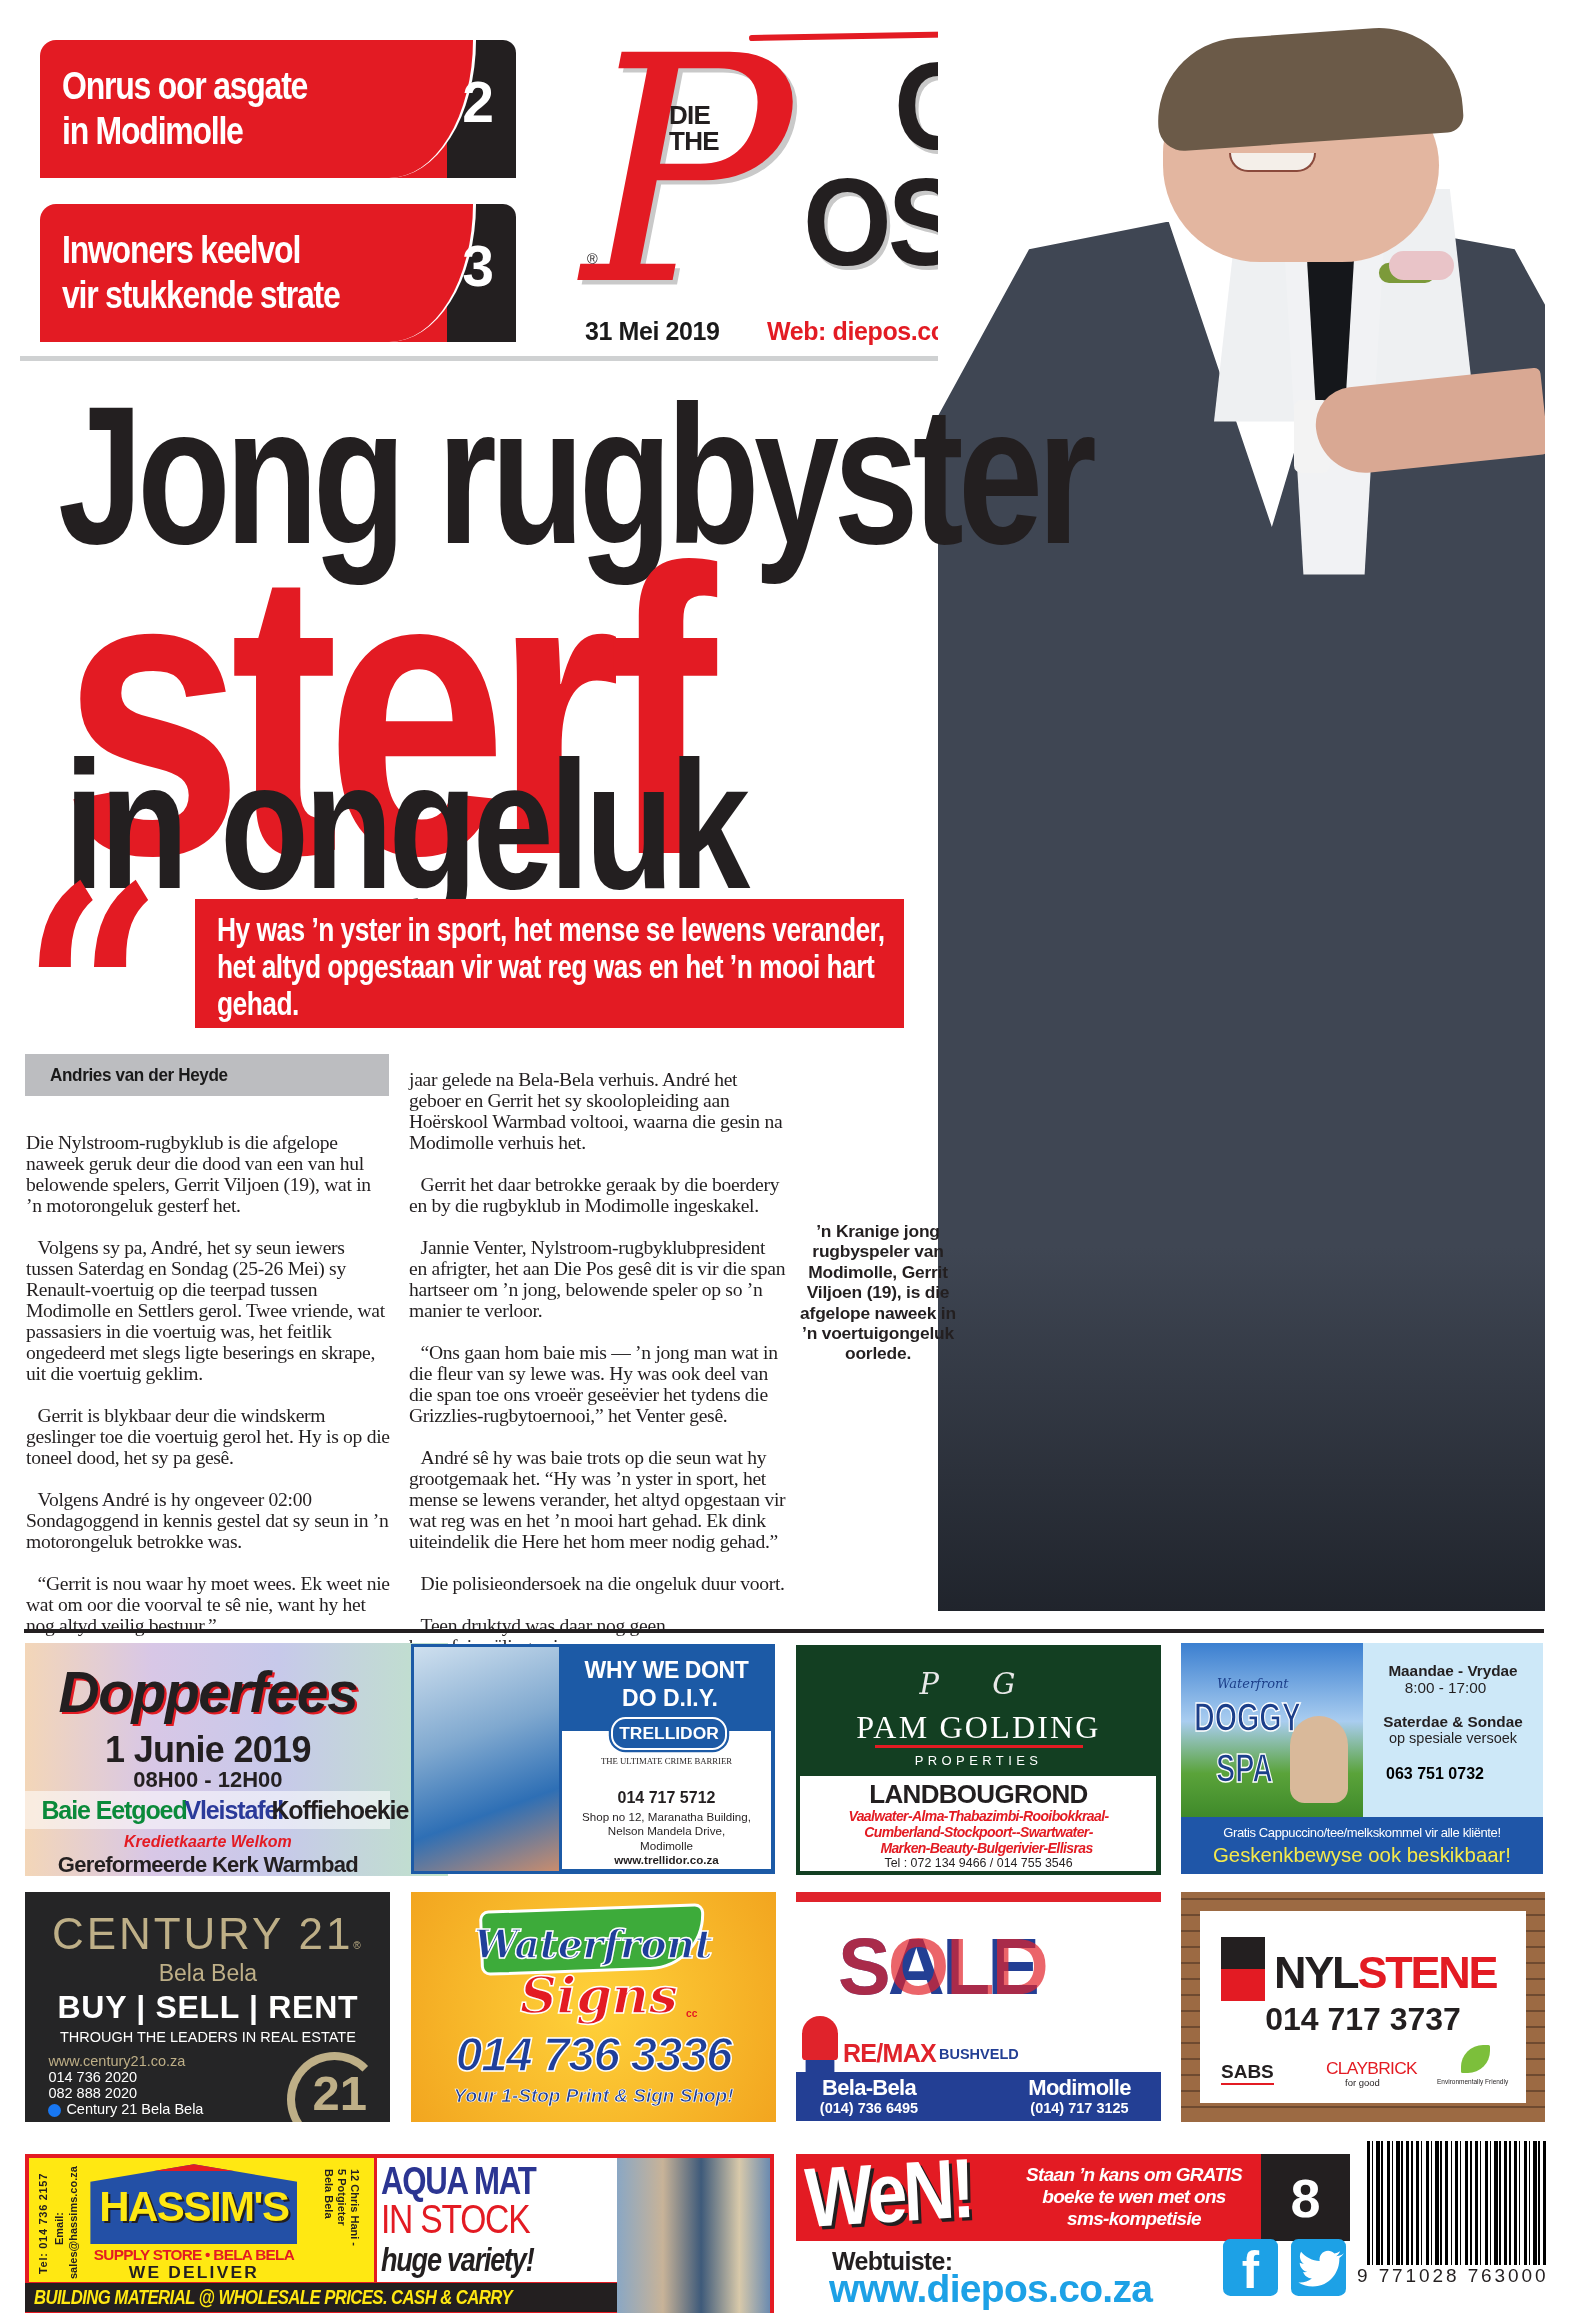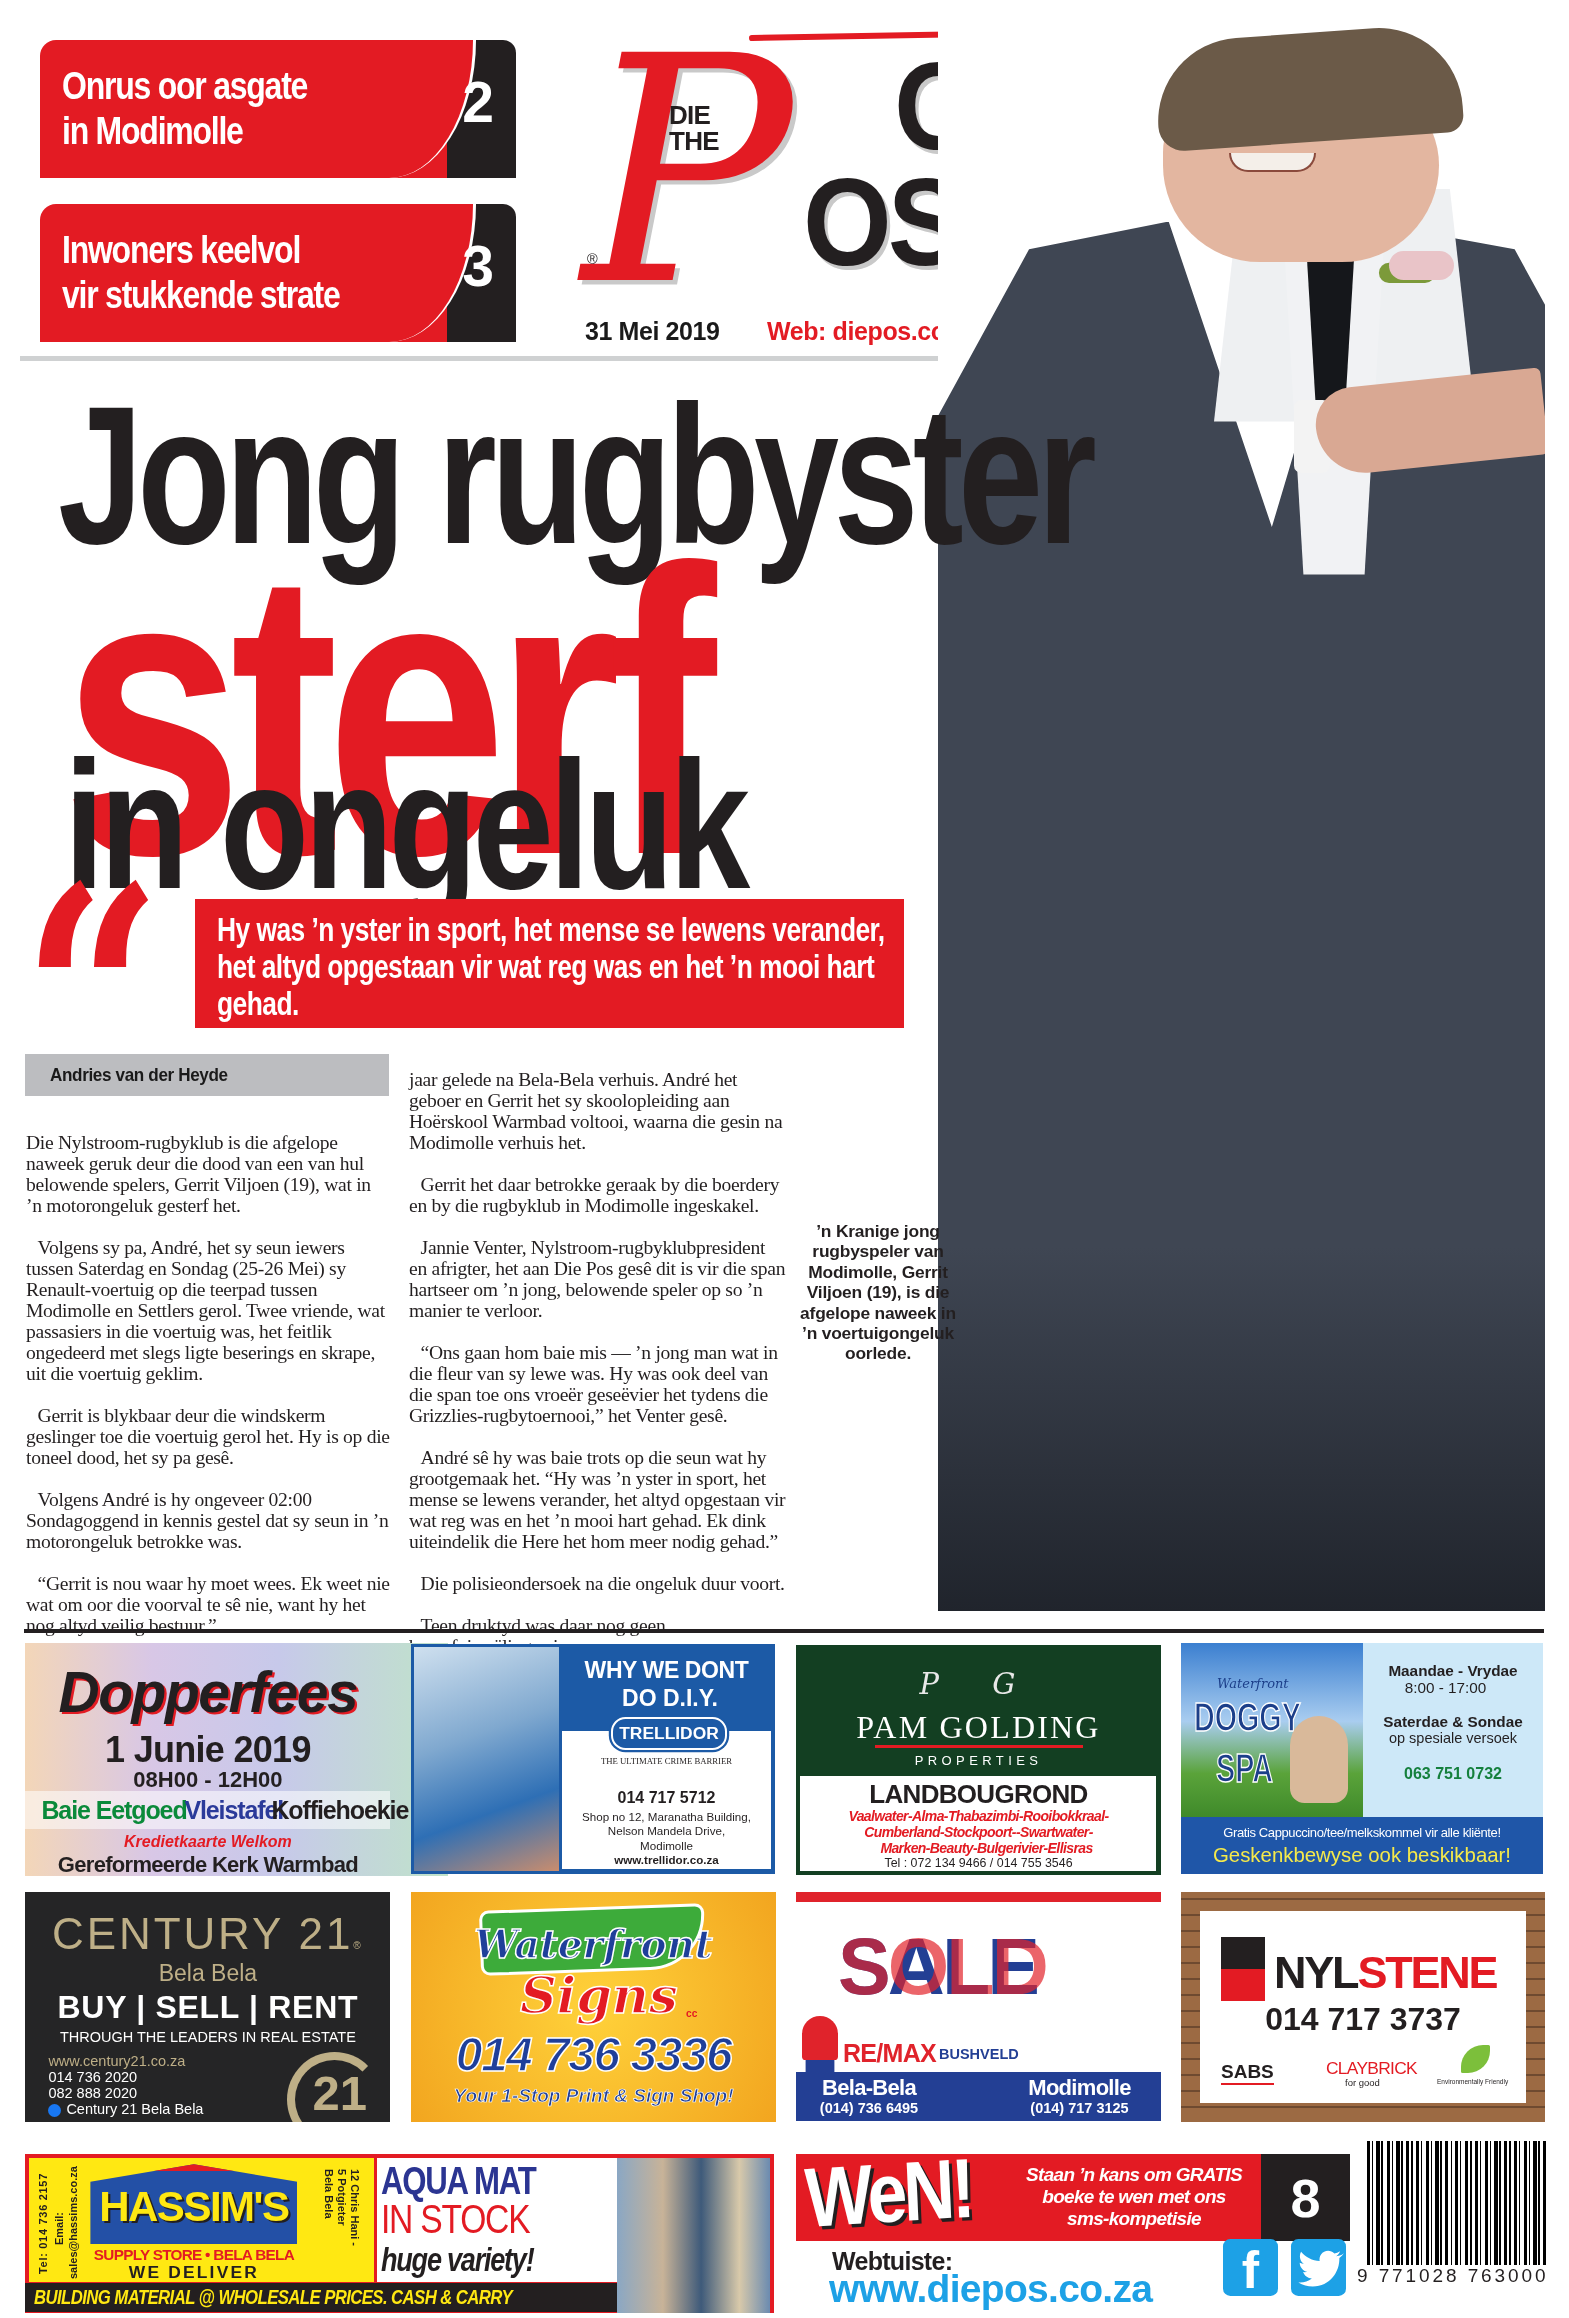--- a/index.html
+++ b/index.html
@@ -204,21 +204,21 @@
 <div class="ad" style="left:1181px; top:1643px; width:362px; height:231px; background:#cde8f8;">
   <div style="position:absolute; left:0; top:0; width:182px; height:174px; background:linear-gradient(#3b7fd0 0%,#a9cdf0 45%,#5aa33a 75%,#3f8a2a);"></div>
   <div class="t" style="left:36px; top:33px; font-family:'DejaVu Serif',serif; font-style:italic; font-size:13px; color:#1c3f8a;">Waterfront</div>
   <div class="t" style="left:13px; top:51px; font-weight:900; font-size:41px; color:#1c3f8a; -webkit-text-stroke:1.5px #fff; transform:scaleX(0.7); transform-origin:left top;">DOGGY</div>
   <div class="t" style="left:35px; top:102px; font-weight:900; font-size:41px; color:#1c3f8a; -webkit-text-stroke:1.5px #fff; transform:scaleX(0.7); transform-origin:left top;">SPA</div>
   <div style="position:absolute; left:109px; top:73px; width:58px; height:87px; background:#d9b99a; border-radius:29px 29px 14.5px 14.5px;"></div>
   <div class="t" style="left:182px; width:180px; text-align:center; top:19px; font-weight:bold; font-size:15.3px; color:#231f20;">Maandae - Vrydae</div>
   <div class="t" style="left:182px; width:165px; text-align:center; top:36px; font-size:15.3px; color:#231f20;">8:00 - 17:00</div>
   <div class="t" style="left:182px; width:180px; text-align:center; top:70px; font-weight:bold; font-size:15.3px; color:#231f20;">Saterdae &amp; Sondae</div>
   <div class="t" style="left:182px; width:180px; text-align:center; top:87px; font-size:14.5px; color:#231f20;">op spesiale versoek</div>
-  <div class="t" style="left:182px; width:180px; text-align:center; top:122px; font-weight:bold; font-size:16px; color:#15803d;">063 751 0732</div>
+  <div class="t" style="left:164px; width:180px; text-align:center; top:122px; font-weight:bold; font-size:16px; color:#000000;">063 751 0732</div>
   <div style="position:absolute; left:0; top:174px; width:362px; height:57px; background:#1f56a8;"></div>
   <div class="t" style="left:0; width:362px; text-align:center; top:182px; font-size:13px; color:#fff; letter-spacing:-0.4px;">Gratis Cappuccino/tee/melkskommel vir alle kliënte!</div>
   <div class="t" style="left:0; width:362px; text-align:center; top:201px; font-size:20.4px; color:#f5e94a;">Geskenkbewyse ook beskikbaar!</div>
 </div>
 
 <div class="ad" style="left:25.4px; top:1892px; width:365px; height:230px; background:#252526;">
   <div class="t" style="left:0; width:365px; text-align:center; top:17.4px; font-size:44px; color:#beaf87; letter-spacing:2.9px;"><span>CENTURY 21</span><span style="font-size:10.2px;">®</span></div>
   <div class="t" style="left:0; width:365px; text-align:center; top:68px; font-size:23px; color:#beaf87;">Bela Bela</div>
   <div class="t" style="left:0; width:365px; text-align:center; top:97px; font-weight:bold; font-size:32px; color:#fff; letter-spacing:0.7px;">BUY | SELL | RENT</div>
   <div class="t" style="left:0; width:365px; text-align:center; top:137px; font-size:14.5px; color:#fff;">THROUGH THE LEADERS IN REAL ESTATE</div>

